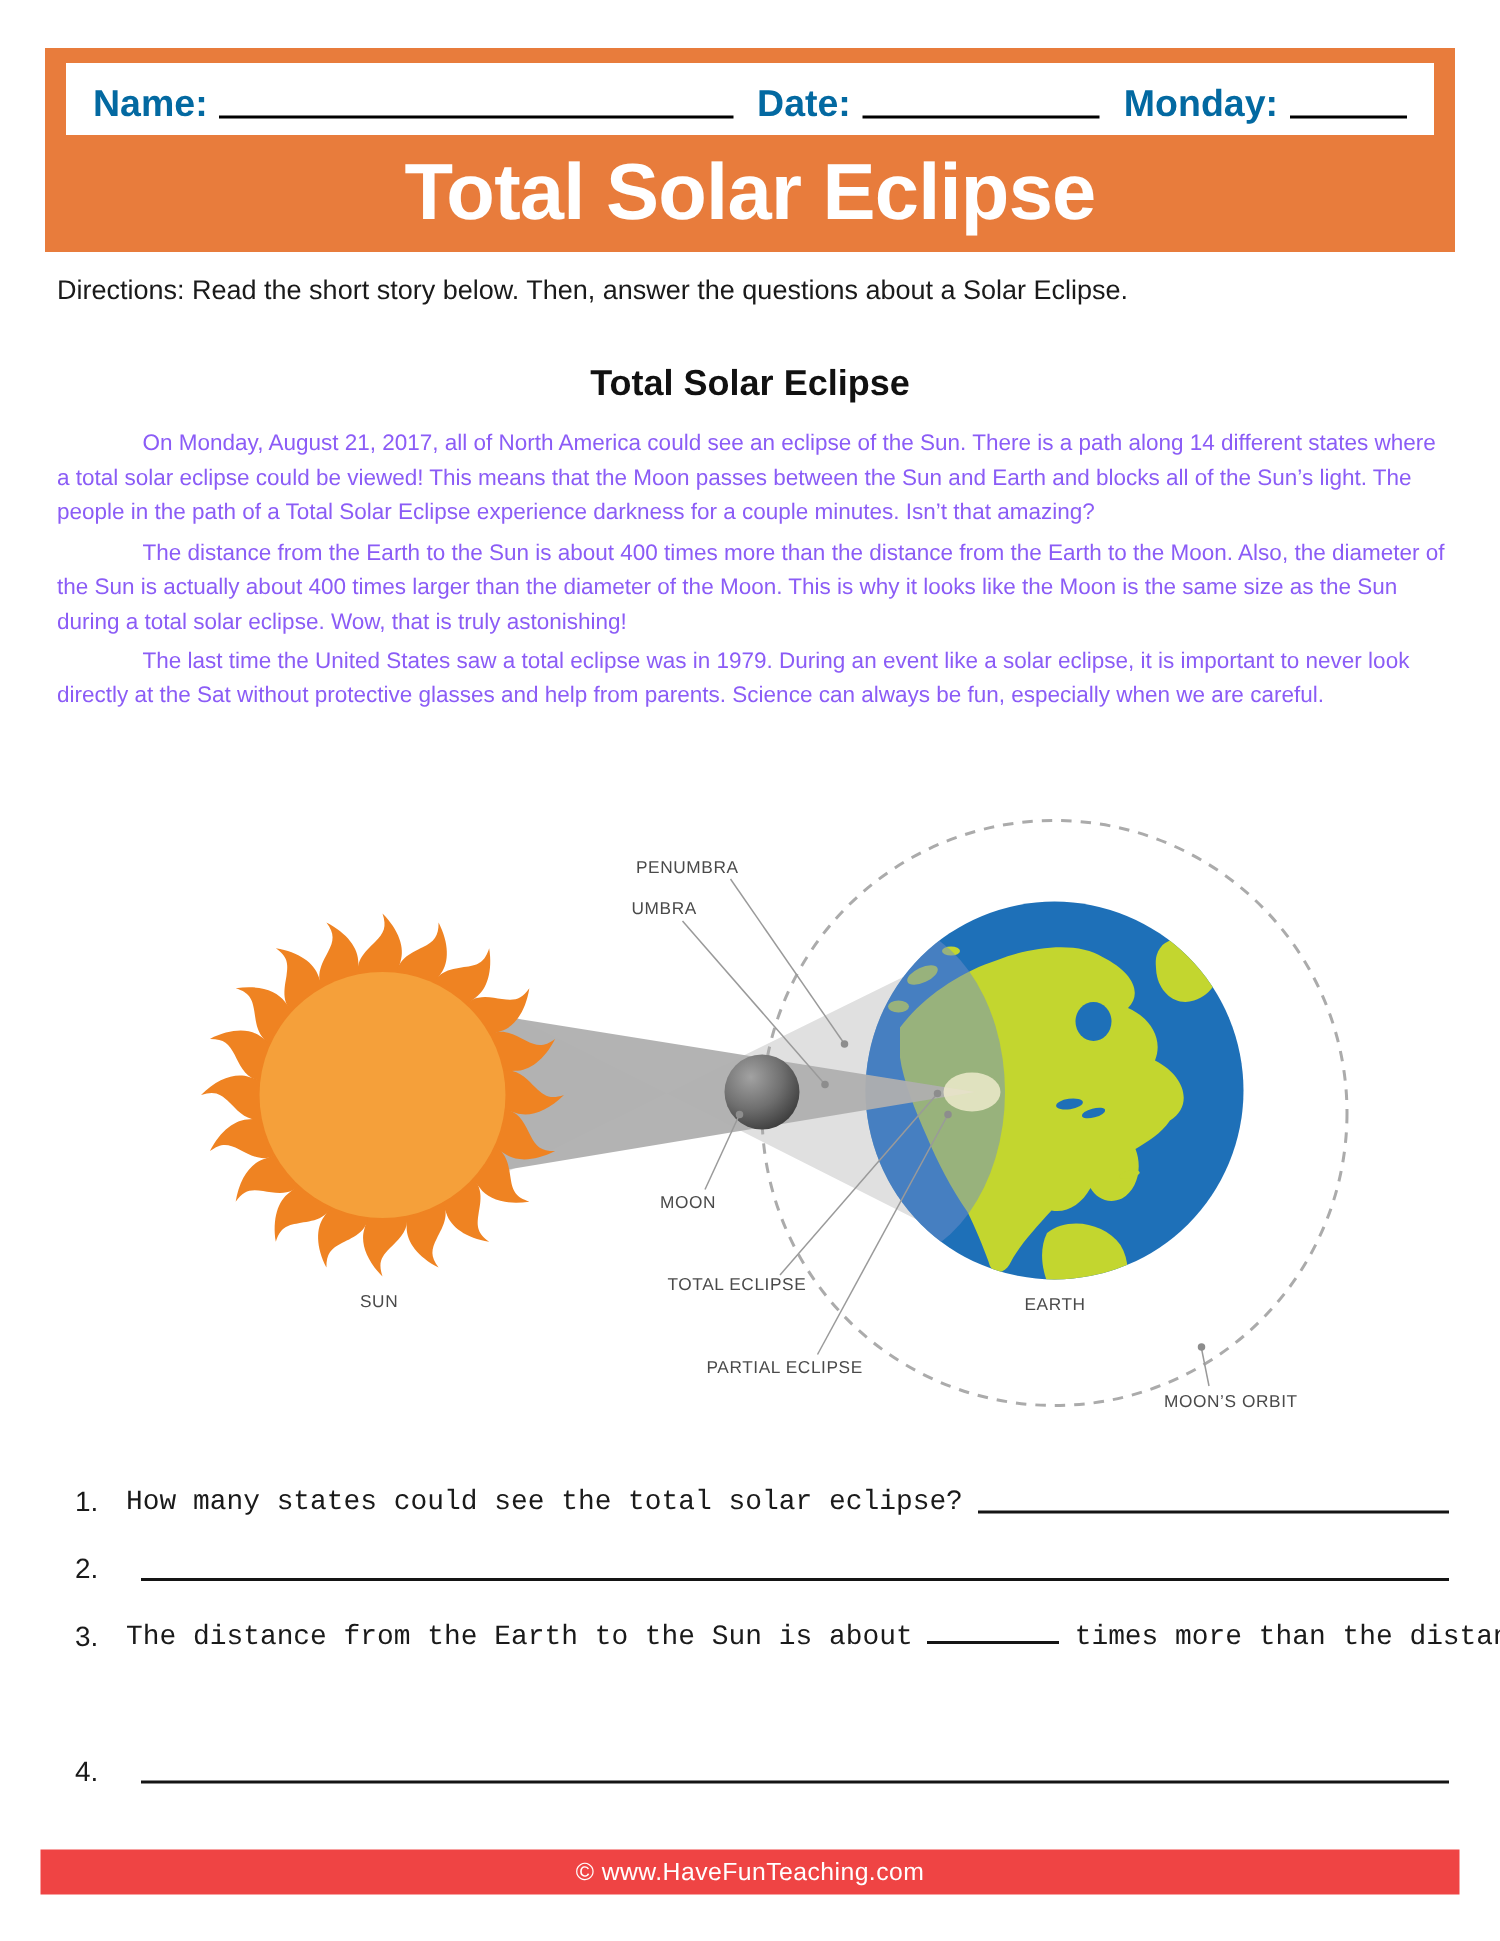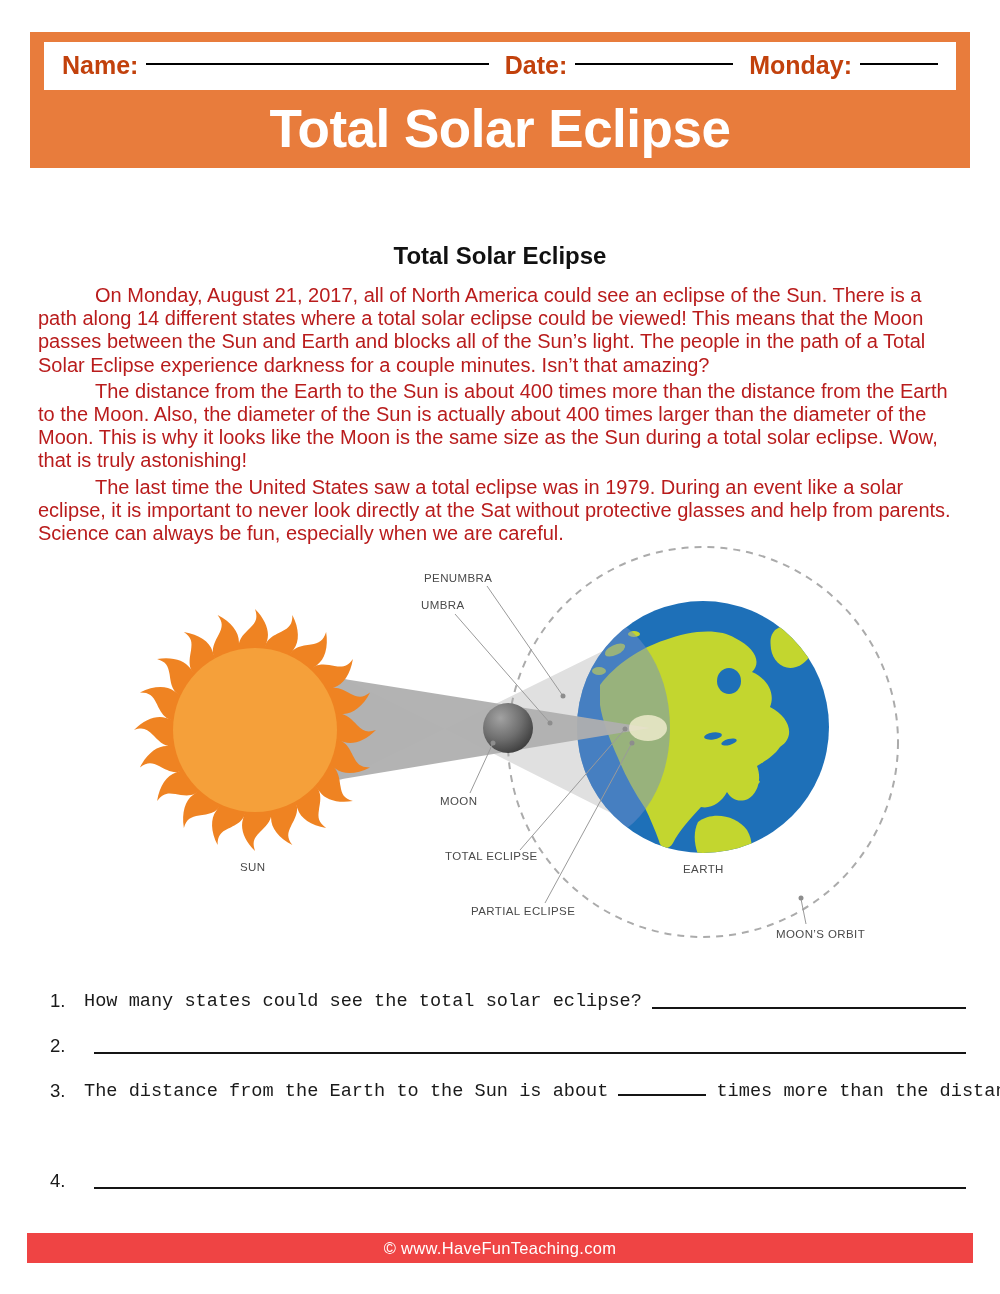--- a/index.html
+++ b/index.html
@@ -2,37 +2,37 @@
 <html><head>
 <meta charset="utf-8">
 <style>
   html,body{margin:0;padding:0;background:#fff;}
   .page{position:relative;width:1000px;height:1294px;background:#ffffff;
         font-family:"Liberation Sans",sans-serif;color:#111;overflow:hidden;}
 
   
   .header-box{position:absolute;left:30px;top:32px;width:940px;height:136px;}
   .name-bar{position:absolute;left:14px;top:10px;right:14px;height:48px;background:#fff;
-            display:flex;align-items:center;box-sizing:border-box;
-            padding:6px 18px 8px 18px;font-size:25px;font-weight:bold;color:#c2410c;}
+            display:flex;align-items:flex-end;box-sizing:border-box;
+            padding:6px 18px 8px 18px;font-size:25px;font-weight:bold;color:#0369a1;}
   .hlabel{white-space:nowrap;line-height:1;}
   .hline{border-bottom:2.5px solid #000;margin:0 0 3px 8px;height:1px;}
   .hline-name{flex:1 1 330px;margin-right:16px;}
   .hline-date{flex:0 0 158px;margin-right:16px;}
   .hline-score{flex:0 0 78px;}
   .banner-title{position:absolute;left:0;right:0;top:56px;height:80px;display:flex;
                 align-items:center;justify-content:center;color:#fff;
                 font-size:53px;font-weight:bold;letter-spacing:-0.5px;}
 
   
   .directions{position:absolute;left:38px;top:183px;width:926px;font-size:18px;color:#1a1a1a;}
   .story-title{position:absolute;left:0;width:100%;top:242px;text-align:center;
                font-size:24px;font-weight:bold;color:#111;}
-  .story{position:absolute;left:38px;top:284px;width:926px;font-size:20px;
-         line-height:23.2px;color:#b91c1c;}
+  .story{position:absolute;left:38px;top:284px;width:926px;font-size:15px;
+         line-height:23.2px;color:#8b5cf6;}
   .story p{margin:0 0 3px 0;text-indent:57px;}
 
   
   .diagram{position:absolute;left:0;top:530px;width:1000px;height:440px;}
   .diagram svg{display:block;}
   .dlabel{font-family:"Liberation Sans",sans-serif;font-size:11.5px;letter-spacing:.4px;fill:#4a4a4a;}
   .dline{stroke:#9a9a9a;stroke-width:1;}
   .ddot{fill:#8d8d8d;}
 
   
@@ -61,20 +61,21 @@
       <span class="hlabel">Name:</span>
       <span class="hline hline-name"></span>
       <span class="hlabel">Date:</span>
       <span class="hline hline-date"></span>
       <span class="hlabel">Monday:</span>
       <span class="hline hline-score"></span>
     </div>
     <div class="banner-title">Total Solar Eclipse</div>
   </div>
 
+  <div class="directions">Directions: Read the short story below. Then, answer the questions about a Solar Eclipse.</div>
 
   <div class="story-title">Total Solar Eclipse</div>
   <div class="story">
     <p>On Monday, August 21, 2017, all of North America could see an eclipse of the Sun. There is a path along 14 different states where a total solar eclipse could be viewed! This means that the Moon passes between the Sun and Earth and blocks all of the Sun’s light. The people in the path of a Total Solar Eclipse experience darkness for a couple minutes. Isn’t that amazing?</p>
     <p>The distance from the Earth to the Sun is about 400 times more than the distance from the Earth to the Moon. Also, the diameter of the Sun is actually about 400 times larger than the diameter of the Moon. This is why it looks like the Moon is the same size as the Sun during a total solar eclipse. Wow, that is truly astonishing!</p>
     <p>The last time the United States saw a total eclipse was in 1979. During an event like a solar eclipse, it is important to never look directly at the Sat without protective glasses and help from parents. Science can always be fun, especially when we are careful.</p>
   </div>
 
   <div class="diagram">
     <svg width="1000" height="440" viewBox="0 0 1000 440">

